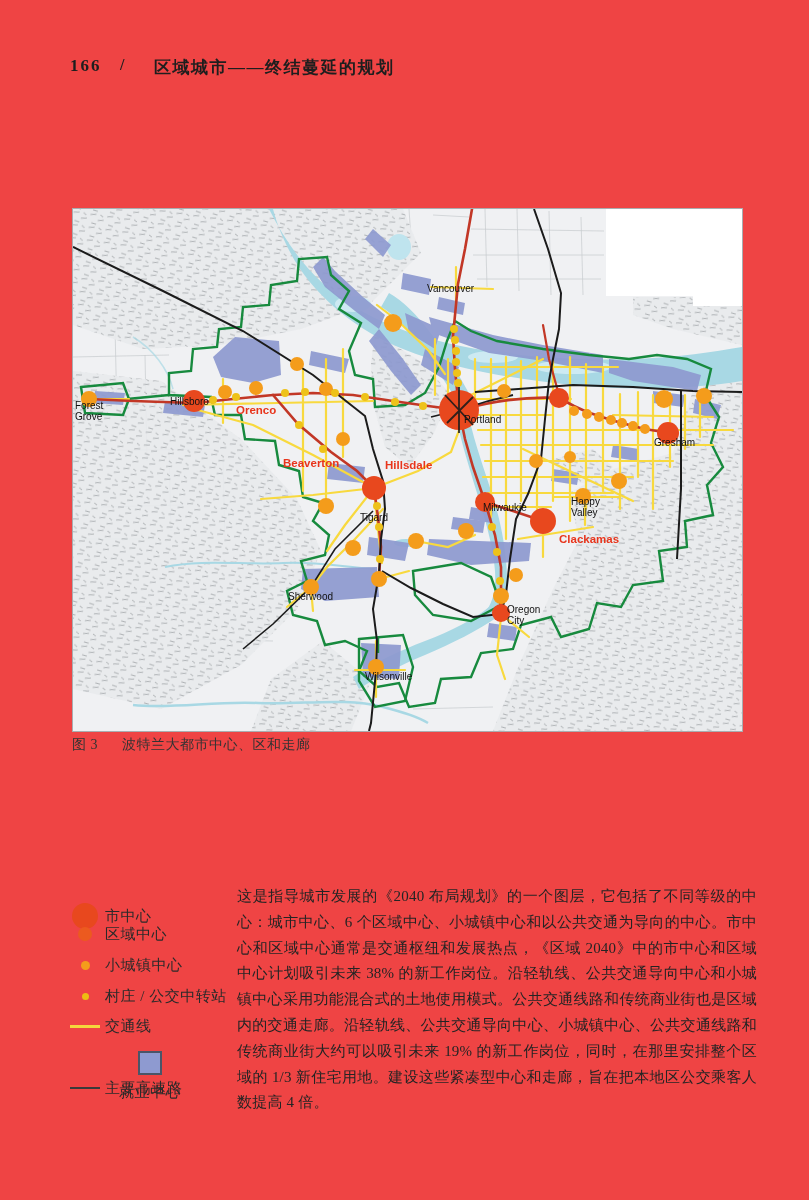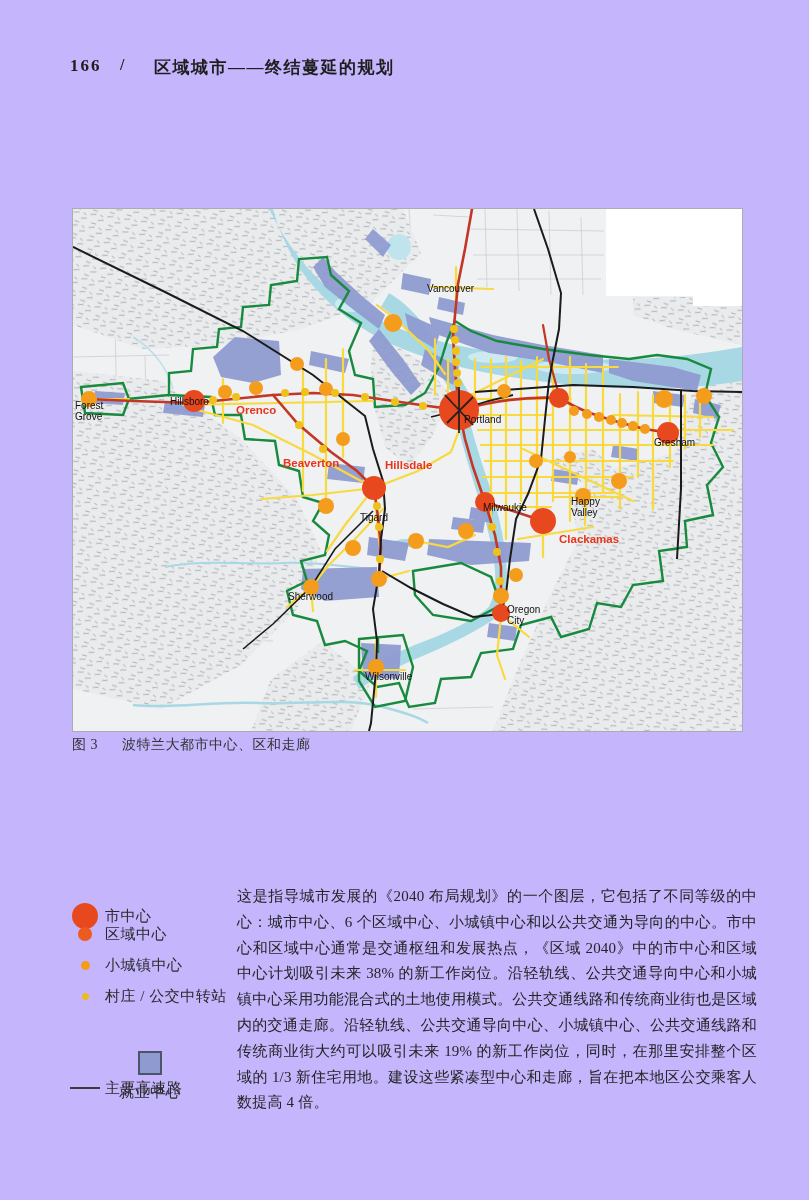--- a/index.html
+++ b/index.html
@@ -1,17 +1,17 @@
 <!DOCTYPE html>
 <html><head>
 <meta charset="utf-8">
 <style>
   html,body{margin:0;padding:0;background:#e9e9e9;}
   .page{
-    position:relative;width:809px;height:1200px;background:#c4b5fd;
+    position:relative;width:809px;height:1200px;background:#ef4444;
     margin:0 auto;overflow:hidden;
     font-family:"Liberation Serif","DejaVu Serif",serif;color:#222;
   }
   
   .hdr{position:absolute;top:56px;left:70px;width:600px;height:24px;}
   .hdr .pagenum{position:absolute;left:0;top:0;font-size:17px;font-weight:bold;letter-spacing:2px;color:#1e1e1e;}
   .hdr .sep{position:absolute;left:50px;top:0;font-size:16px;font-weight:bold;color:#1e1e1e;}
   .hdr .btitle{position:absolute;left:84px;top:0;font-size:17px;font-weight:bold;letter-spacing:1.5px;color:#1e1e1e;}
   
   .map-frame{position:absolute;left:72px;top:208px;width:669px;height:522px;border:1px solid #a9adb0;box-sizing:content-box;background:#f0f1f3;}
@@ -282,20 +282,26 @@
           <span class="dot dot-m"></span>
         </span>
       <span class="lg-lbl">小城镇中心</span>
     </div>
     <div class="lg-row" style="top:96px;">
       <span class="lg-sym">
           <span class="dot dot-s"></span>
         </span>
       <span class="lg-lbl">村庄 / 公交中转站</span>
     </div>
+    <div class="lg-row" style="top:126px;">
+      <span class="lg-sym">
+          <span class="line-y"></span>
+        </span>
+      <span class="lg-lbl">交通线</span>
+    </div>
     <div class="lg-row" style="top:158px;flex-direction:column;">
       <span class="lg-sym">
           <span class="sq-b"></span>
         </span>
       <span class="lg-lbl">就业中心</span>
     </div>
     <div class="lg-row" style="top:188px;">
       <span class="lg-sym">
           <span class="line-k"></span>
         </span>

